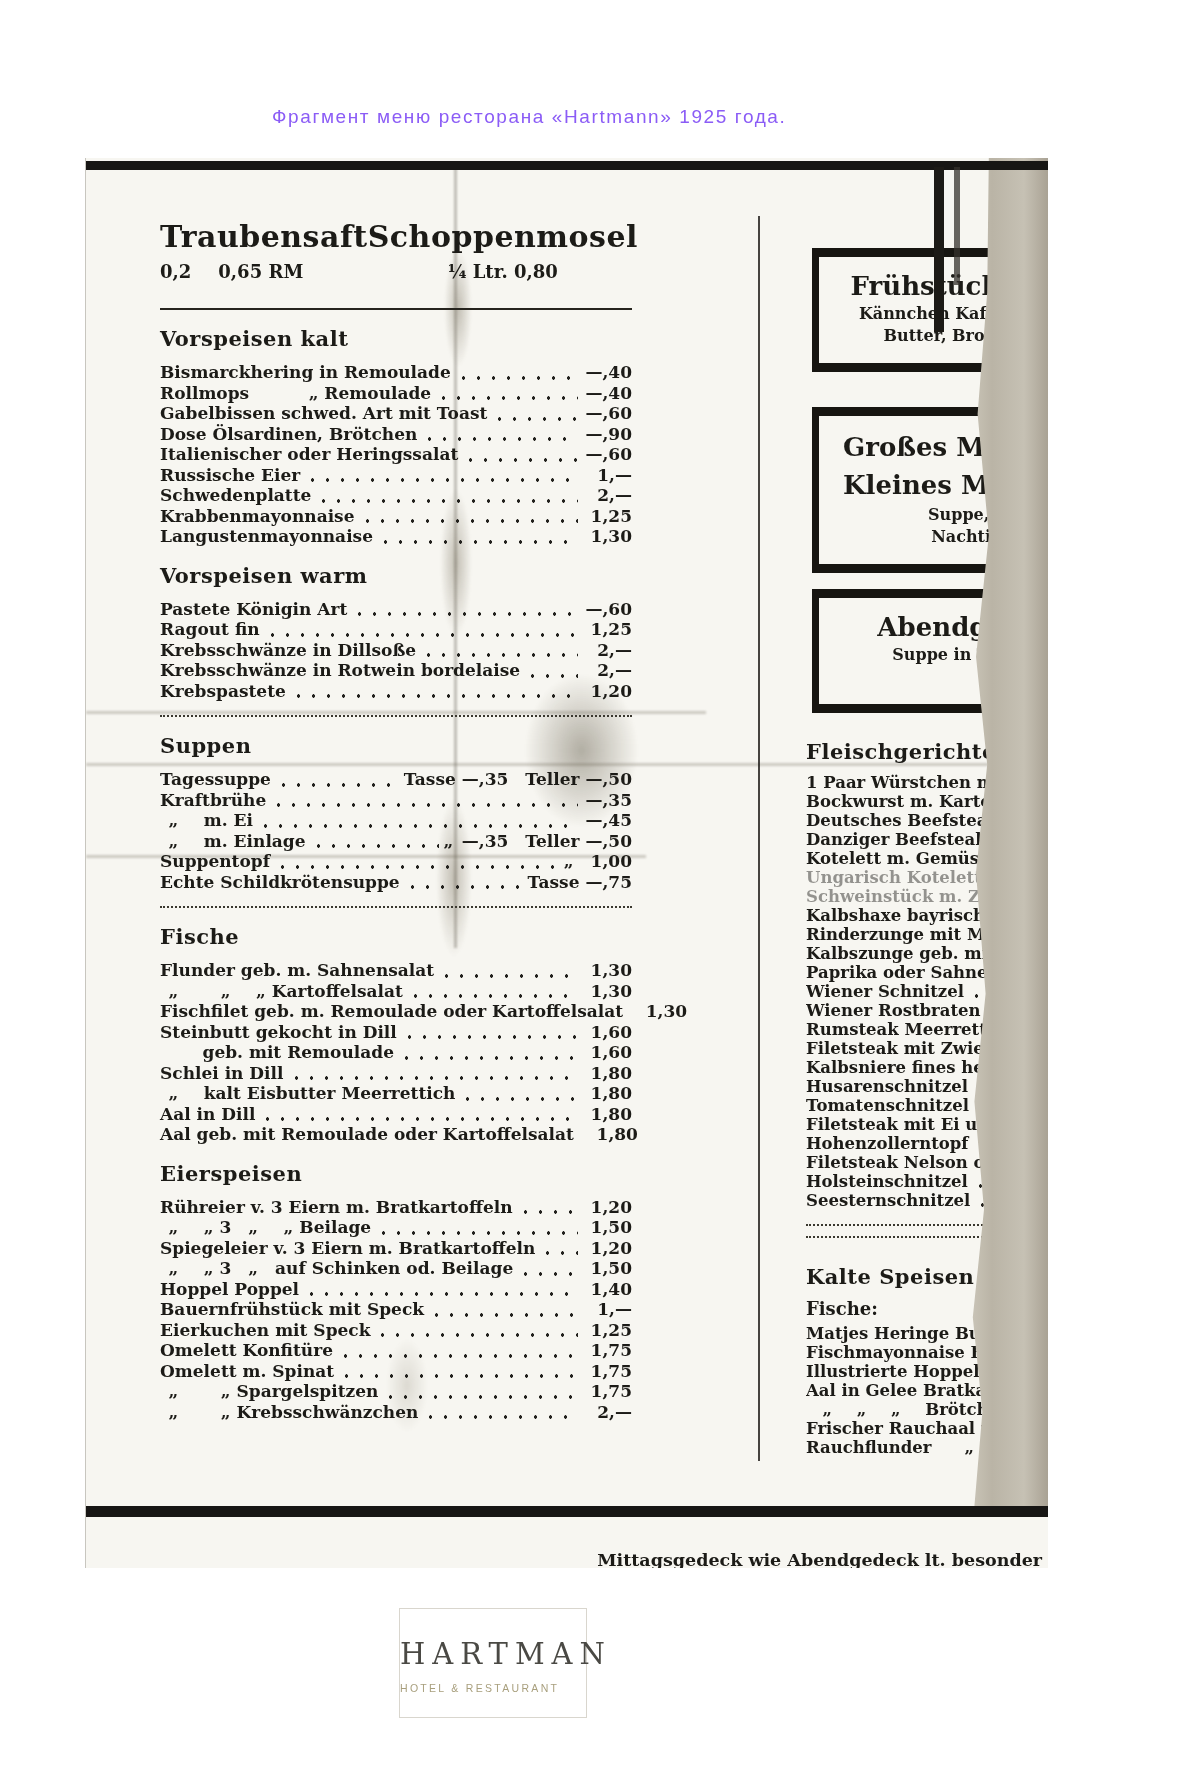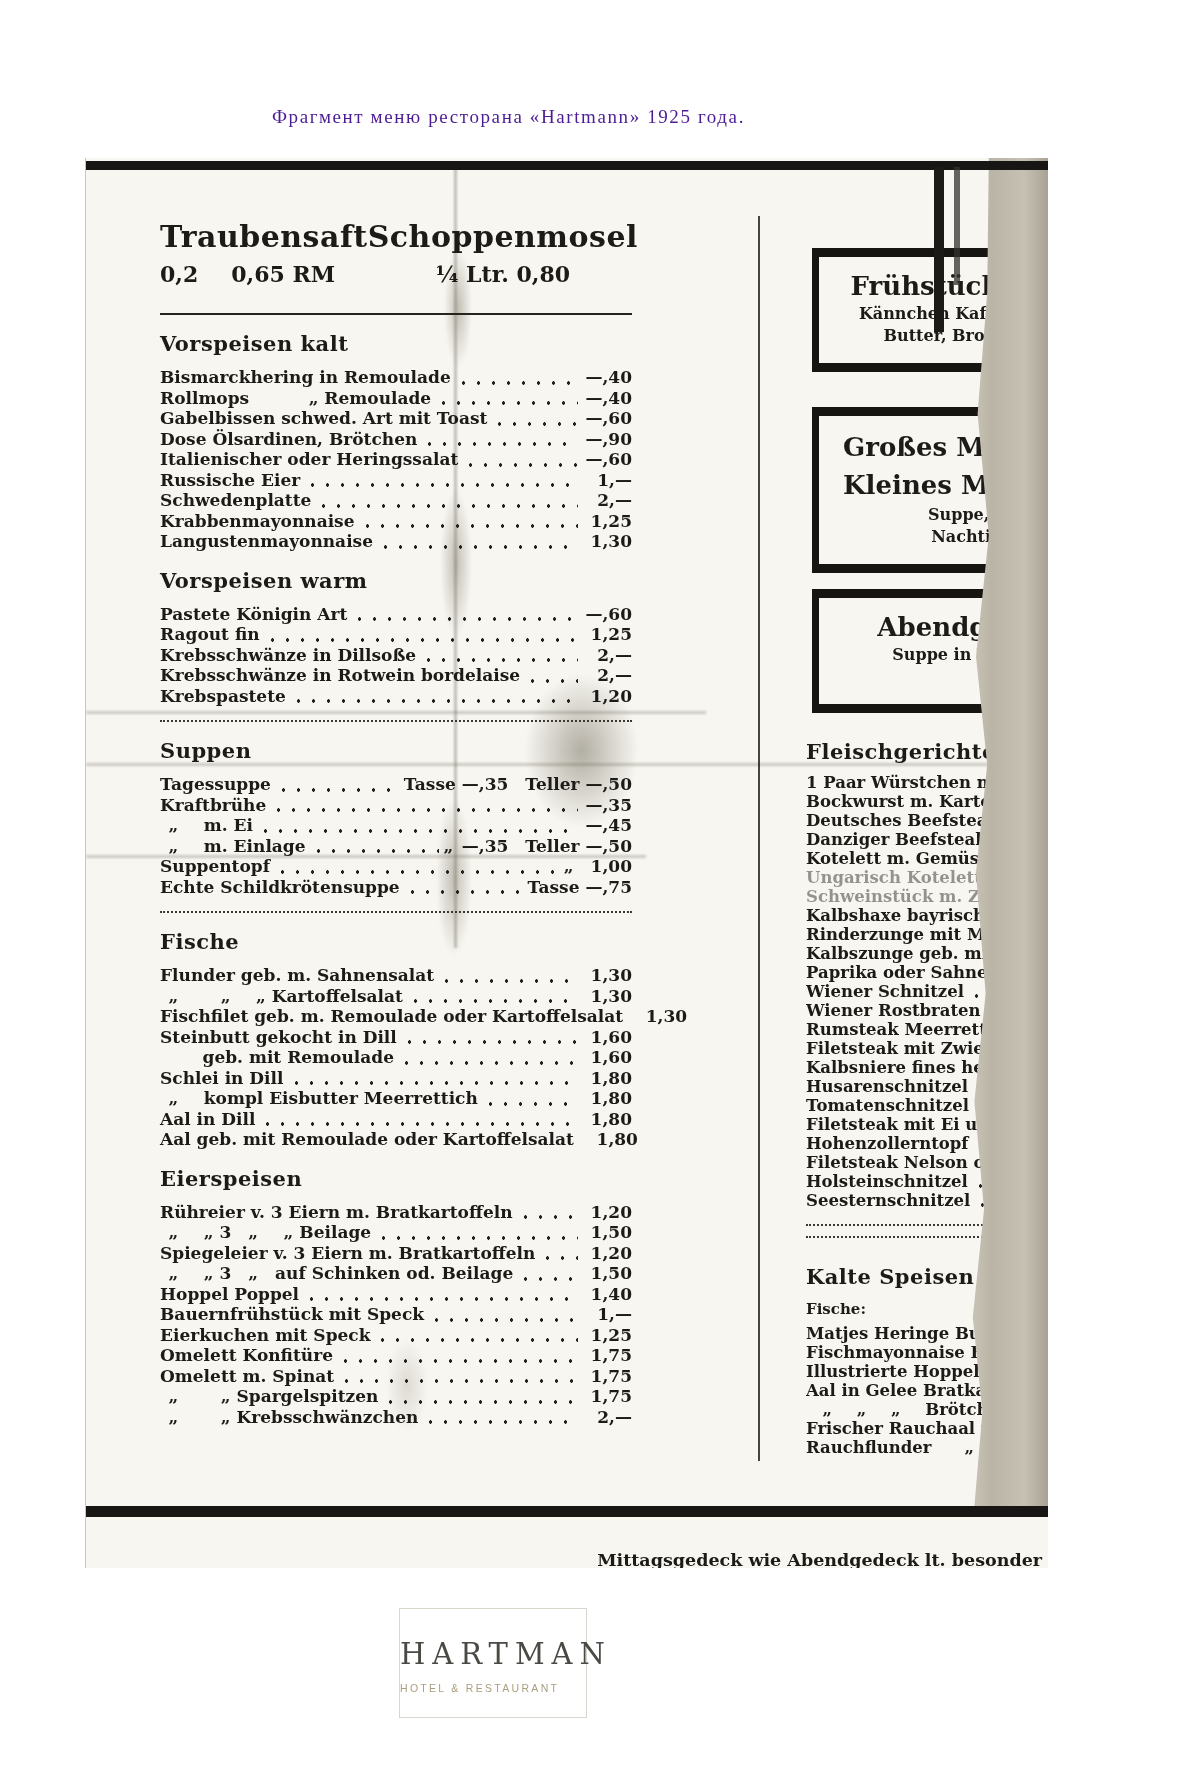--- a/index.html
+++ b/index.html
@@ -4,22 +4,22 @@
 <style>
   html,body{margin:0;padding:0;}
   body{
     width:1200px;height:1775px;background:#ffffff;
     font-family:"DejaVu Serif",serif;color:#1c1b17;
     position:relative;overflow:hidden;
   }
   
   .caption{
     margin:106px 0 0 272px;
-    font-family:Liberation Serif, serif;
-    font-size:19px;letter-spacing:1.6px;color:#4c1d95;
+    font-family:Liberation Sans, sans-serif;
+    font-size:19px;letter-spacing:1.6px;color:#8b5cf6;
   }
   
   .scan{
     position:relative;margin:30px 0 0 85px;
     width:962px;height:1410px;background:#f7f6f1;
     overflow:hidden;border-left:1px solid rgba(80,74,62,.28);
   }
   .rule-top{position:absolute;left:0;top:3px;width:100%;height:9px;background:#171614;z-index:6;}
   .rule-bottom{position:absolute;left:0;top:1348px;width:100%;height:11px;background:#171614;z-index:6;}
   .footer-note{
@@ -48,25 +48,25 @@
   .stain.s5{left:300px;top:1180px;width:42px;height:95px;opacity:.5;}
   
   .col-divider{position:absolute;left:672px;top:58px;width:2px;height:1245px;background:rgba(25,23,20,.8);z-index:3;}
   .col-left{position:absolute;left:74px;top:48px;width:472px;z-index:3;}
   .col-right{position:absolute;left:720px;top:50px;width:205px;height:1292px;overflow:hidden;z-index:3;}
   
   .menu-header{display:flex;margin-top:14px;}
   .mh-left{width:250px;}
   .mh-right{flex:1;text-align:center;}
   .mh-title{font-size:30px;font-weight:700;letter-spacing:.5px;line-height:34px;}
-  .mh-sub{font-size:22px;font-weight:700;margin-top:7px;white-space:pre;}
+  .mh-sub{font-size:18px;font-weight:700;margin-top:7px;white-space:pre;}
   .header-rule{margin-top:26px;border-top:2px solid #26241e;}
   
   .sec-title{font-size:21px;font-weight:700;margin:16px 0 10px;letter-spacing:.5px;line-height:26px;}
-  .sec-subtitle{font-size:15px;font-weight:700;margin:2px 0 4px;line-height:22px;}
+  .sec-subtitle{font-size:18px;font-weight:700;margin:2px 0 4px;line-height:22px;}
   .item{display:flex;align-items:baseline;line-height:20.5px;font-size:17px;font-weight:700;}
   .col-right .item{line-height:19px;font-size:16.5px;}
   .item-name{white-space:pre;}
   .item-price{white-space:pre;text-align:right;min-width:50px;}
   .dots{
     flex:1 1 auto;height:6px;margin:0 4px 2px 10px;align-self:flex-end;
     background-image:radial-gradient(circle at 2.5px 3px,#23221e 1.5px,rgba(0,0,0,0) 1.9px);
     background-size:15px 6px;background-repeat:repeat-x;
   }
   .faded{opacity:.45;filter:blur(.5px);}
@@ -260,21 +260,21 @@
             <span class="item-name">   geb. mit Remoulade</span>
             <span class="dots"></span>
             <span class="item-price">1,60</span>
           </div>
           <div class="item">
             <span class="item-name">Schlei in Dill</span>
             <span class="dots"></span>
             <span class="item-price">1,80</span>
           </div>
           <div class="item">
-            <span class="item-name"> „  kompl Eisbutter Meerrettich</span>
+            <span class="item-name"> „  kalt Eisbutter Meerrettich</span>
             <span class="dots"></span>
             <span class="item-price">1,80</span>
           </div>
           <div class="item">
             <span class="item-name">Aal in Dill</span>
             <span class="dots"></span>
             <span class="item-price">1,80</span>
           </div>
           <div class="item">
             <span class="item-name">Aal geb. mit Remoulade oder Kartoffelsalat</span>

